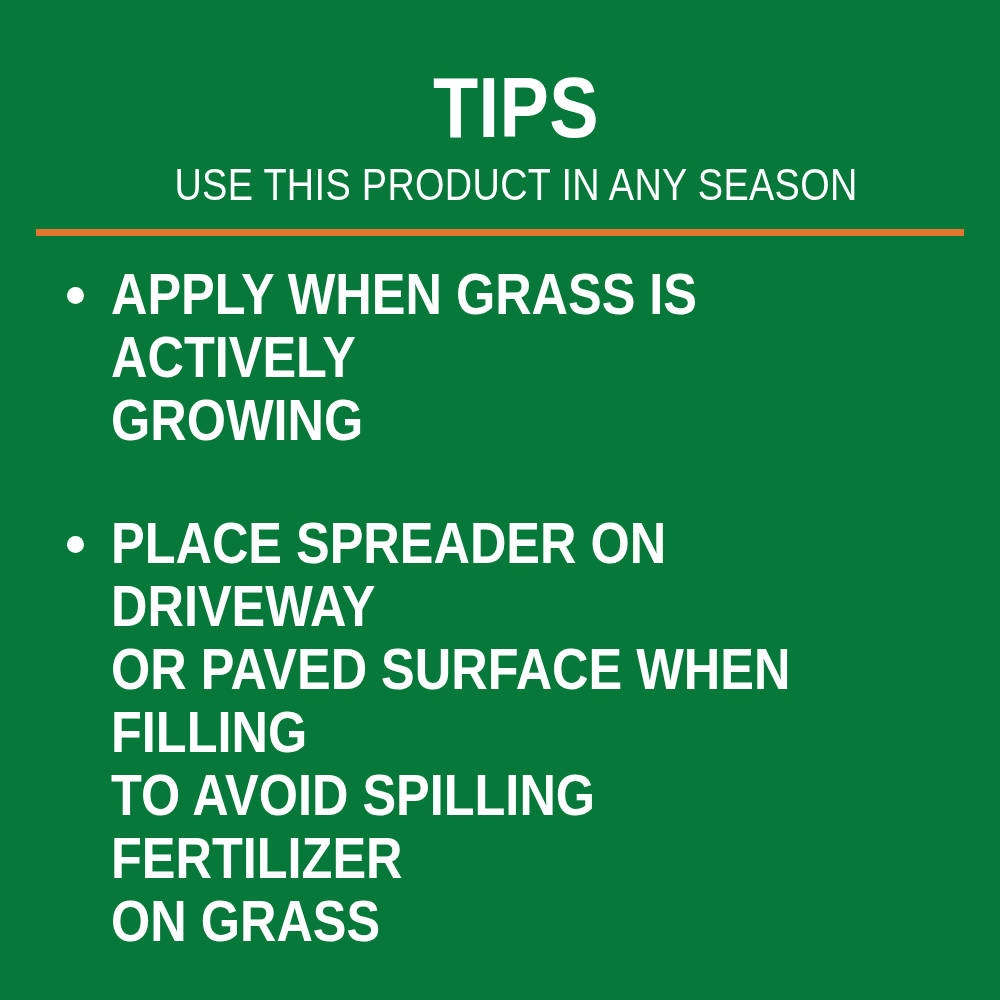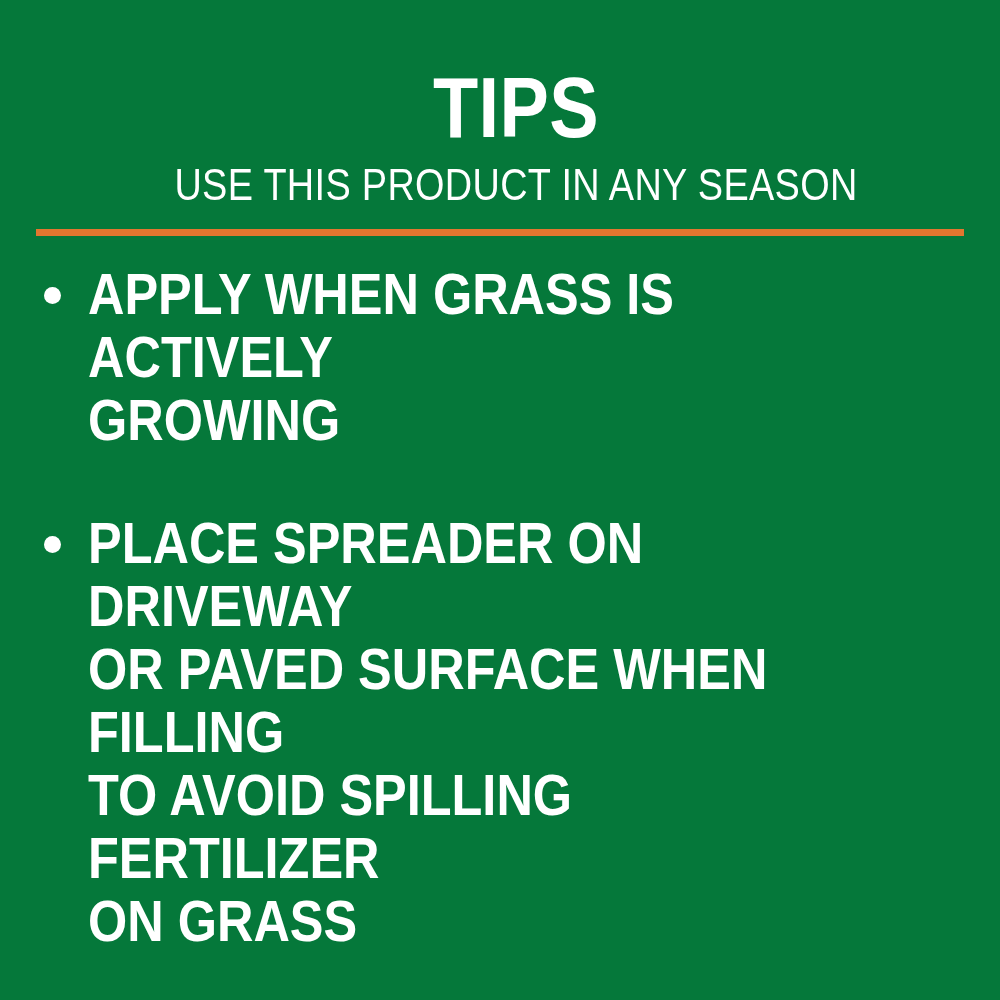--- a/index.html
+++ b/index.html
@@ -78,20 +78,21 @@
     width: 1000px;
     list-style: none;
     margin: 0;
     padding: 0;
   }
   .tip-item {
     position: relative;
     padding-left: 88px;
     padding-right: 24px;
     margin-bottom: 60px;
+    margin-left: 23px;
   }
   .tip-item:last-child {
     margin-bottom: 0;
   }
   .tip-bullet {
     position: absolute;
     left: 44px;
     top: 25px;
     width: 17px;
     height: 17px;

